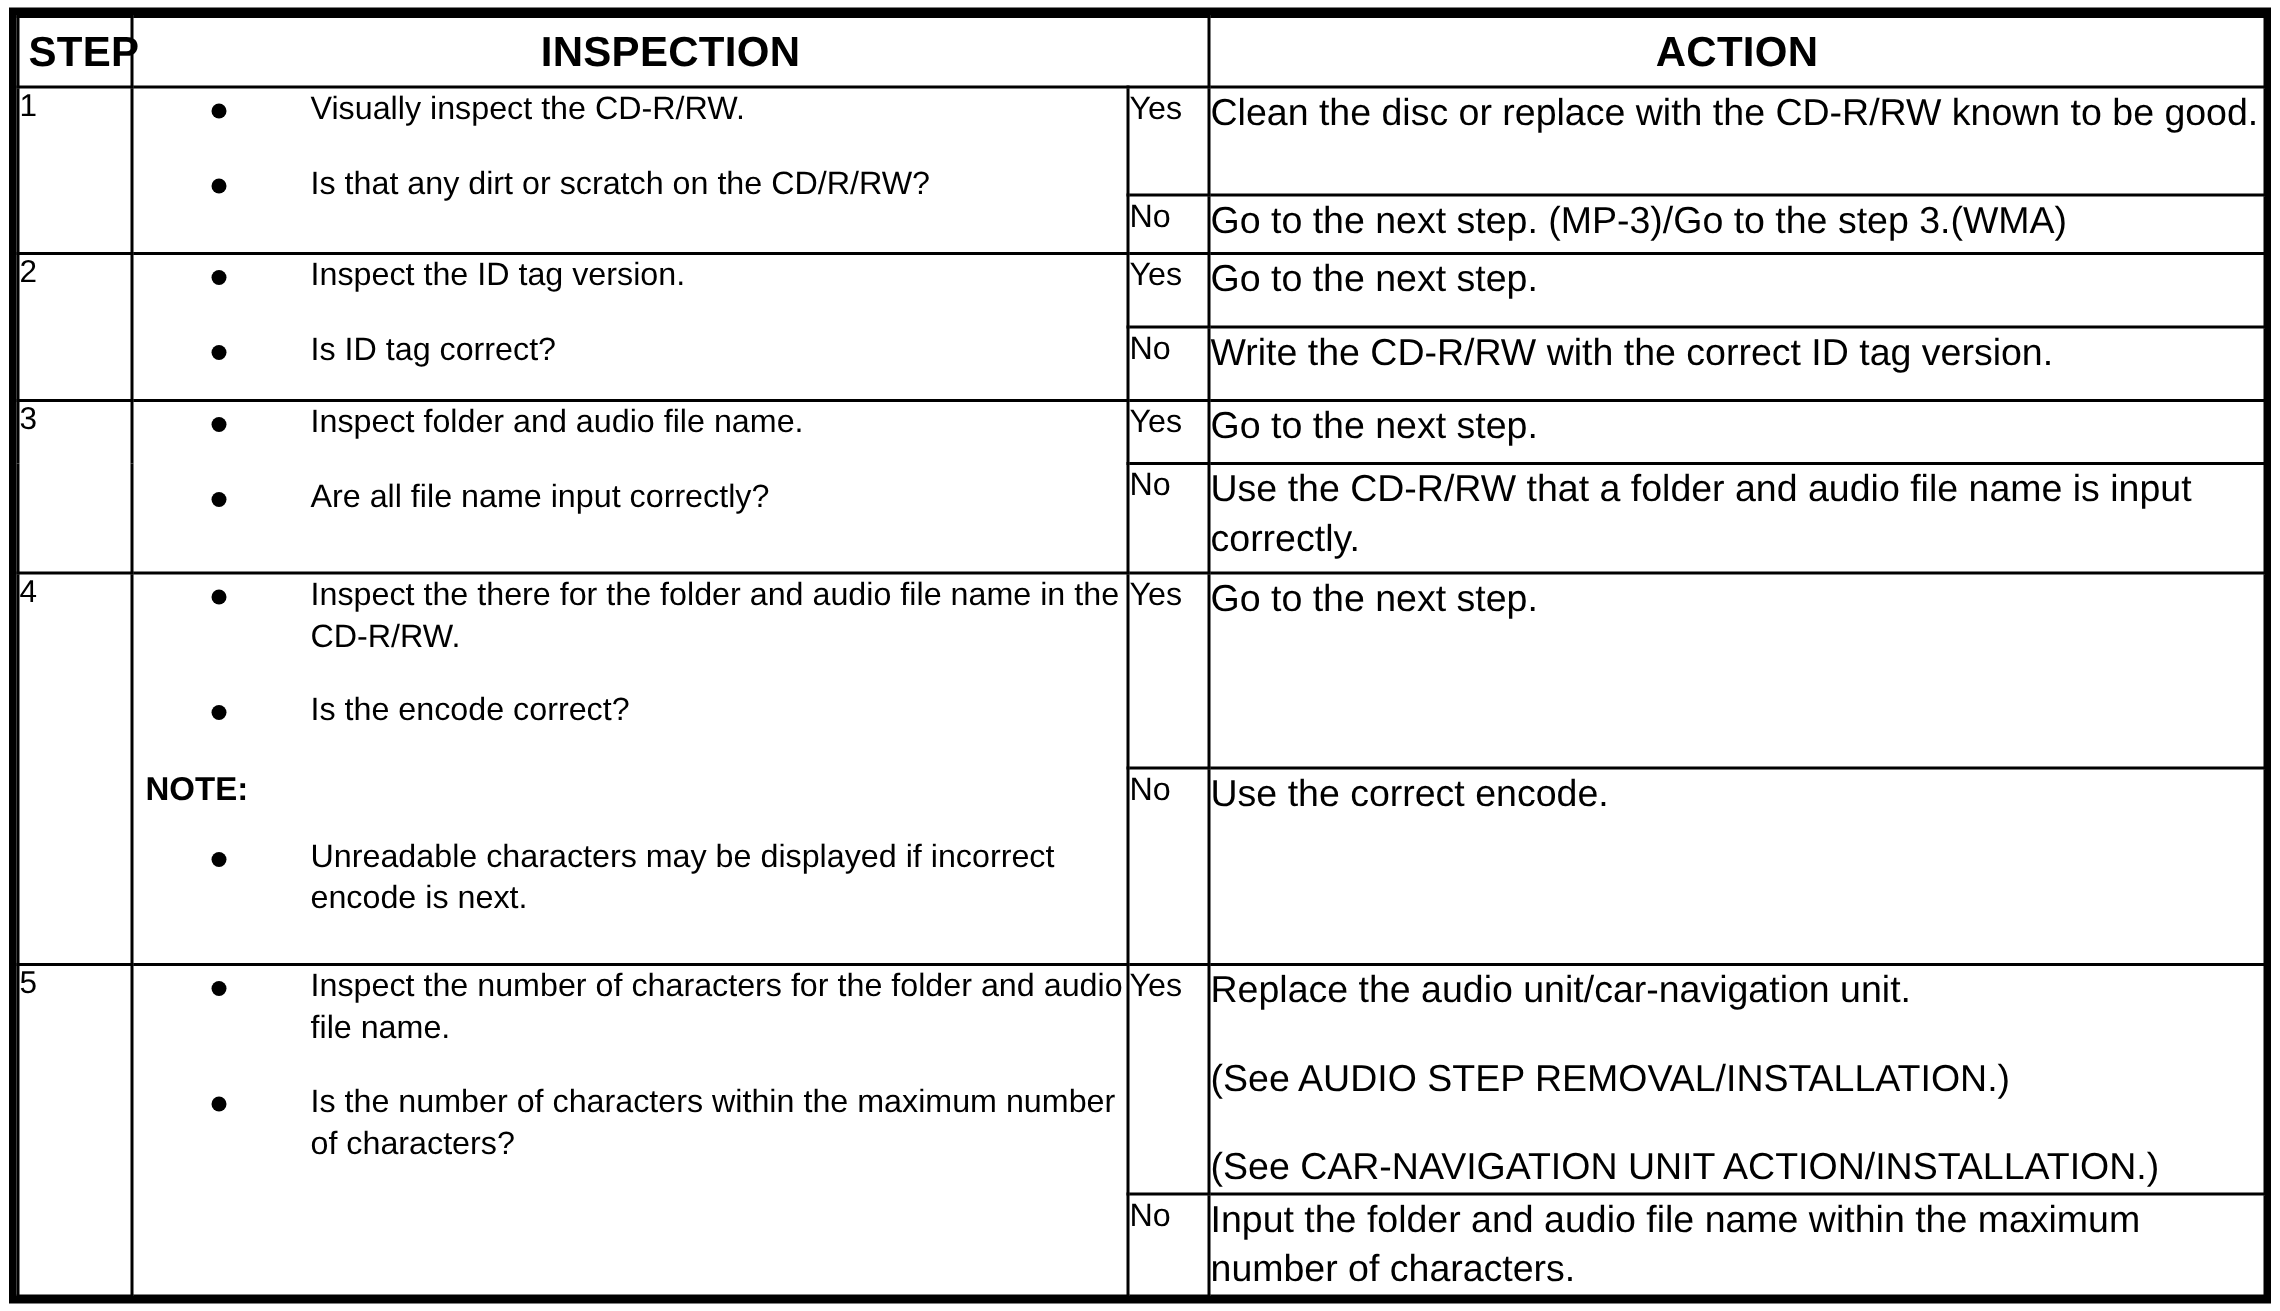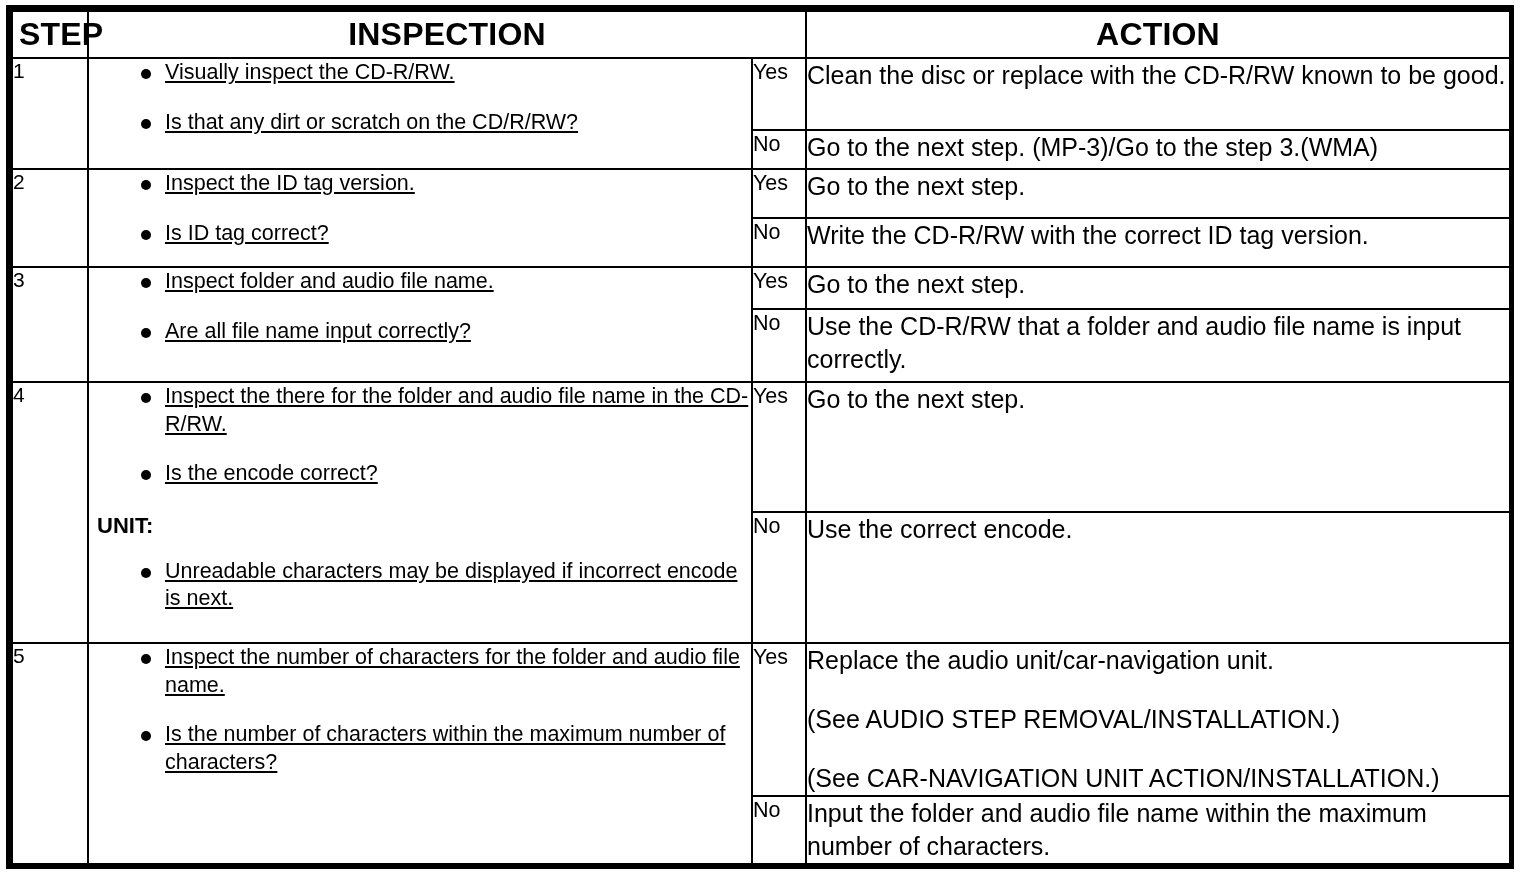--- a/index.html
+++ b/index.html
@@ -53,21 +53,21 @@
   col.c-insp   { width: 664px; }
   col.c-yn     { width: 54px; }
   col.c-act    { width: 704px; }
 
   
   .hdr-row td {
     height: 45px;
     text-align: center;
     vertical-align: middle;
     font-weight: bold;
-    font-size: 32px;
+    font-size: 28px;
     letter-spacing: 0.2px;
     margin-left: 30px;
   }
   .hdr-step {
     text-align: left !important;
     padding-left: 6px !important;
     font-size: 23px;
   }
 
   
@@ -94,24 +94,23 @@
   }
 
   
   ul.bl {
     list-style: none;
     margin: 0;
     padding: 0;
   }
   ul.bl > li {
     position: relative;
-    padding-left: 76px;
+    padding-left: 118px;
     margin: 0 0 22px 0;
     line-height: 1.28;
-    text-decoration: underline;
   }
   ul.bl > li:last-child { margin-bottom: 0; }
   ul.bl > li::before {
     content: "";
     position: absolute;
     left: 52px;
     top: 10px;
     width: 10px;
     height: 10px;
     border-radius: 50%;
@@ -203,21 +202,21 @@
               <div class="act-line">Use the CD-R/RW that a folder and audio file name is input correctly.</div>
             </td>
           </tr>
           <tr style="height: 130px;">
             <td class="step-cell" rowspan="2">4</td>
             <td class="insp-cell" rowspan="2">
               <ul class="bl">
                 <li>Inspect the there for the folder and audio file name in the CD-R/RW.</li>
                 <li>Is the encode correct?</li>
               </ul>
-              <div class="note-label">UNIT:</div>
+              <div class="note-label">NOTE:</div>
               <ul class="bl">
                 <li>Unreadable characters may be displayed if incorrect encode is next.</li>
               </ul>
             </td>
             <td class="yn-cell">Yes</td>
             <td class="act-cell">
               <div class="act-line">Go to the next step.</div>
             </td>
           </tr>
           <tr style="height: 131px;">

